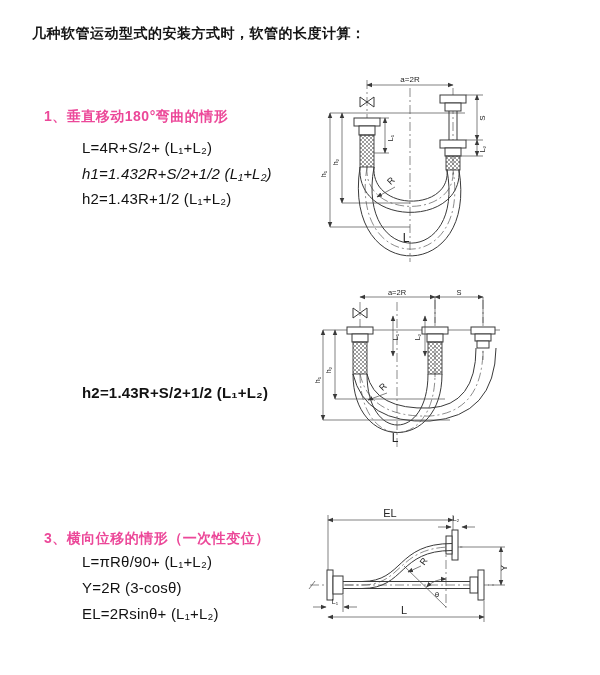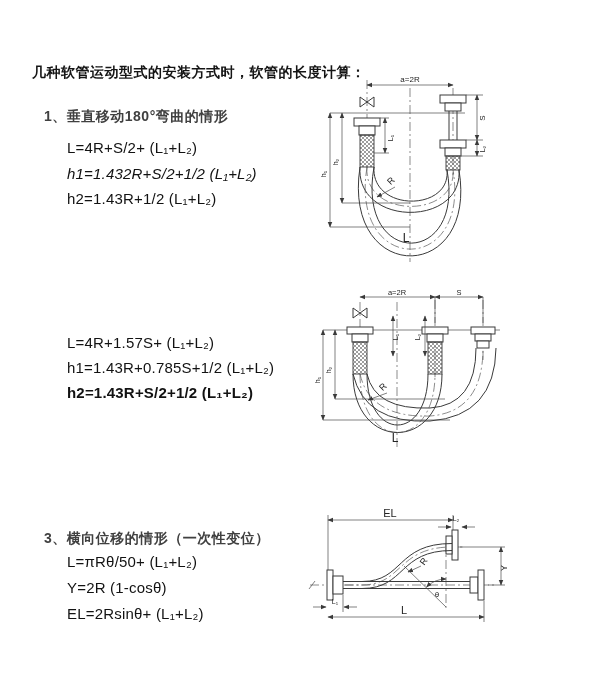--- a/index.html
+++ b/index.html
@@ -1,47 +1,45 @@
 <!DOCTYPE html>
 <html><head>
 <meta charset="utf-8">
 <style>
   html,body{margin:0;padding:0;background:#ffffff;}
   #page{position:relative;width:600px;height:675px;background:#ffffff;overflow:hidden;
         font-family:"Liberation Sans",sans-serif;color:#1c1c1c;}
   .abs{position:absolute;}
   .title{font-size:14px;font-weight:bold;letter-spacing:.5px;color:#151515;}
-  .heading{font-size:14px;font-weight:bold;letter-spacing:.5px;color:#404040;}
-  .formula{font-size:15px;font-weight:normal;color:#121212;letter-spacing:.2px;}
+  .heading{font-size:14px;font-weight:bold;letter-spacing:.5px;color:#ec4899;}
+  .formula{font-size:15px;font-weight:normal;color:#121212;letter-spacing:.2px;margin-left:15px;}
   svg text{font-family:"Liberation Sans",sans-serif;fill:#232323;}
   .geo{stroke:#3a3a3a;fill:none;stroke-width:1;}
   .thin{stroke:#4a4a4a;fill:none;stroke-width:.7;}
   .cl{stroke:#5a5a5a;fill:none;stroke-width:.7;stroke-dasharray:9 3 2 3;}
   .braid{fill:url(#hatch);stroke:#3a3a3a;stroke-width:.9;}
   .flange{fill:#ffffff;stroke:#3a3a3a;stroke-width:1;}
 </style>
 </head>
 <body>
 
 <div id="page">
 
-  <div class="abs title" style="left:32px;top:25px;margin-top:39px;">几种软管运动型式的安装方式时，软管的长度计算：</div>
+  <div class="abs title" style="left:32px;top:25px;">几种软管运动型式的安装方式时，软管的长度计算：</div>
 
   <div class="abs heading" style="left:44px;top:108px;">1、垂直移动180°弯曲的情形</div>
   <div class="abs formula" style="left:67px;top:139px;">L=4R+S/2+ (L₁+L₂)</div>
   <div class="abs formula" style="left:67px;top:165px;font-style:italic;">h1=1.432R+S/2+1/2 (L₁+L₂)</div>
   <div class="abs formula" style="left:67px;top:190px;">h2=1.43R+1/2 (L₁+L₂)</div>
 
-  <div class="abs formula" style="left:67px;top:334px;">L=4R+1.57S+ (L₁+L₂)</div>
-  <div class="abs formula" style="left:67px;top:359px;">h1=1.43R+0.785S+1/2 (L₁+L₂)</div>
   <div class="abs formula" style="left:67px;top:384px;font-weight:bold;">h2=1.43R+S/2+1/2 (L₁+L₂)</div>
 
   <div class="abs heading" style="left:44px;top:530px;text-align:center;">3、横向位移的情形（一次性变位）</div>
-  <div class="abs formula" style="left:67px;top:553px;">L=πRθ/50+ (L₁+L₂)</div>
-  <div class="abs formula" style="left:67px;top:579px;">Y=2R (1-cosθ)</div>
+  <div class="abs formula" style="left:67px;top:553px;">L=πRθ/90+ (L₁+L₂)</div>
+  <div class="abs formula" style="left:67px;top:579px;">Y=2R (3-cosθ)</div>
   <div class="abs formula" style="left:67px;top:605px;">EL=2Rsinθ+ (L₁+L₂)</div>
 
   <svg class="abs" style="left:315px;top:70px;" width="285" height="200" viewBox="0 0 285 200">
     <defs>
       <pattern id="hatch" patternUnits="userSpaceOnUse" width="4" height="4">
         <path d="M0 0 L4 4 M4 0 L0 4" stroke="#5a5a5a" stroke-width="0.6"></path>
       </pattern>
       <marker id="ah" viewBox="0 0 10 10" refX="9" refY="5" markerWidth="8" markerHeight="8" orient="auto-start-reverse">
         <path d="M0 1 L10 5 L0 9 z" fill="#3a3a3a"></path>
       </marker>

